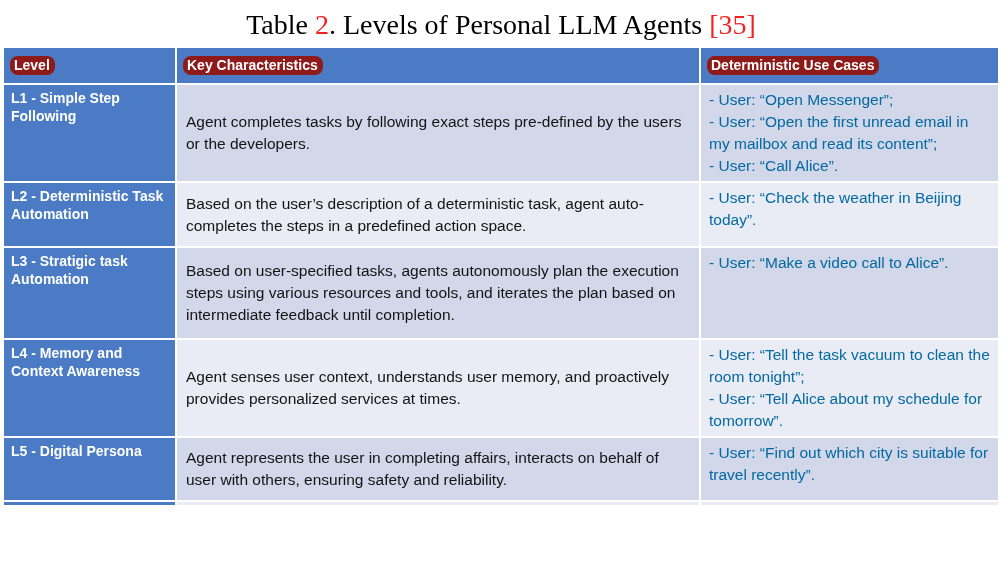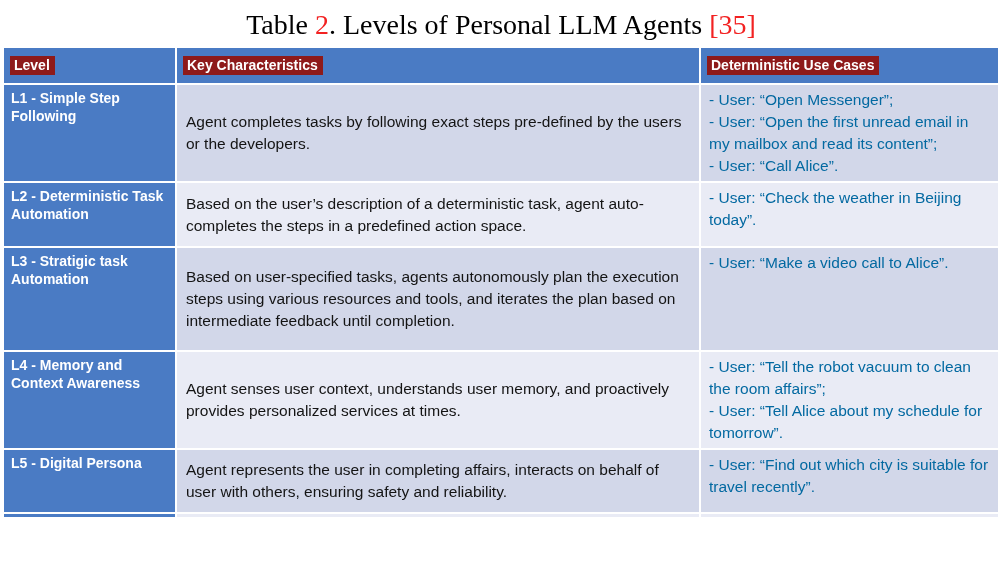--- a/index.html
+++ b/index.html
@@ -34,20 +34,21 @@
     padding:3px 6px 4px 6px;
     height:28px;
   }
   th.hcell .hl {
     background:#8e1a1a;
     color:#ffffff;
     font-weight:bold;
     font-size:14px;
     padding:1px 5px 2px 4px;
     line-height:1.3;
+    border-radius:8px;
   }
   td.level {
     background:#4a7bc4;
     color:#ffffff;
     font-weight:bold;
     font-size:14px;
     line-height:1.3;
     vertical-align:top;
     padding:4px 6px 4px 7px;
   }
@@ -63,21 +64,21 @@
     font-size:15.5px;
     line-height:1.42;
     vertical-align:top;
     padding:4px 8px 4px 8px;
   }
   .band-a { background:#d2d7e9; }
   .band-b { background:#e9ebf5; }
   tr.r-h  { height:32px; }
   tr.r-1  { height:88px; }
   tr.r-2  { height:65px; }
-  tr.r-3  { height:104px; }
+  tr.r-3  { height:92px; }
   tr.r-4  { height:78px; }
   tr.r-5  { height:64px; }
   tr.r-cut { height:5px; }
   tr.r-cut td { padding:0; }
   .uc-line { margin:0; }
 </style>
 </head>
 <body>
 
 <div class="caption"><span>Table </span><span class="red">2</span><span>. Levels of Personal LLM Agents </span><span class="red">[35]</span></div>
@@ -119,21 +120,21 @@
     <td class="chars band-a">Based on user-specified tasks, agents autonomously plan the execution steps using various resources and tools, and iterates the plan based on intermediate feedback until completion.</td>
     <td class="uc band-a">
       <div class="uc-line">- User: “Make a video call to Alice”.</div>
     </td>
   </tr>
 
   <tr class="r-4">
     <td class="level">L4 - Memory and Context Awareness</td>
     <td class="chars band-b">Agent senses user context, understands user memory, and proactively provides personalized services at times.</td>
     <td class="uc band-b">
-      <div class="uc-line">- User: “Tell the robot vacuum to clean the room affairs”;</div>
+      <div class="uc-line">- User: “Tell the task vacuum to clean the room tonight”;</div>
       <div class="uc-line">- User: “Tell Alice about my schedule for tomorrow”.</div>
     </td>
   </tr>
 
   <tr class="r-5">
     <td class="level">L5 - Digital Persona</td>
     <td class="chars band-a">Agent represents the user in completing affairs, interacts on behalf of user with others, ensuring safety and reliability.</td>
     <td class="uc band-a">
       <div class="uc-line">- User: “Find out which city is suitable for travel recently”.</div>
     </td>

